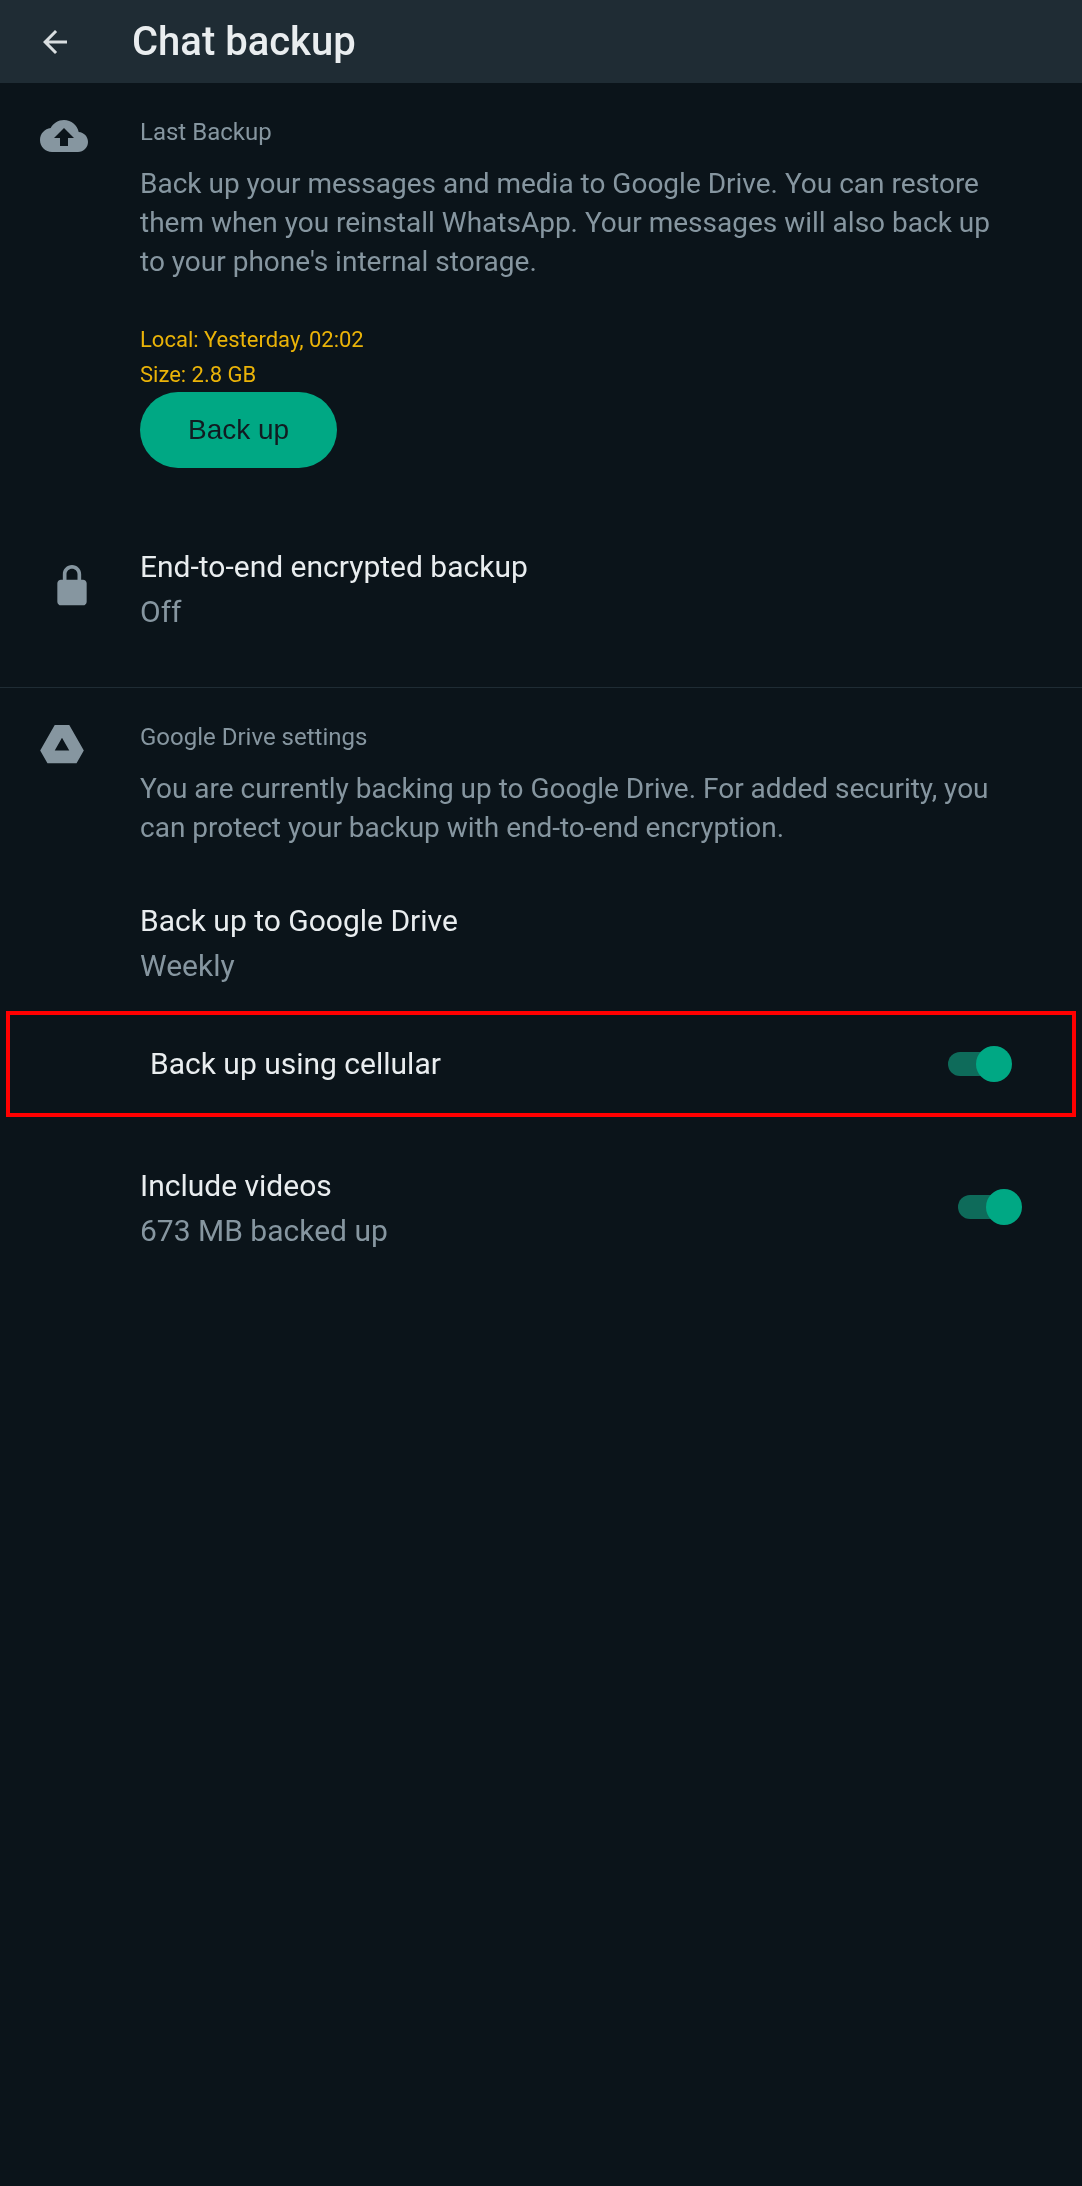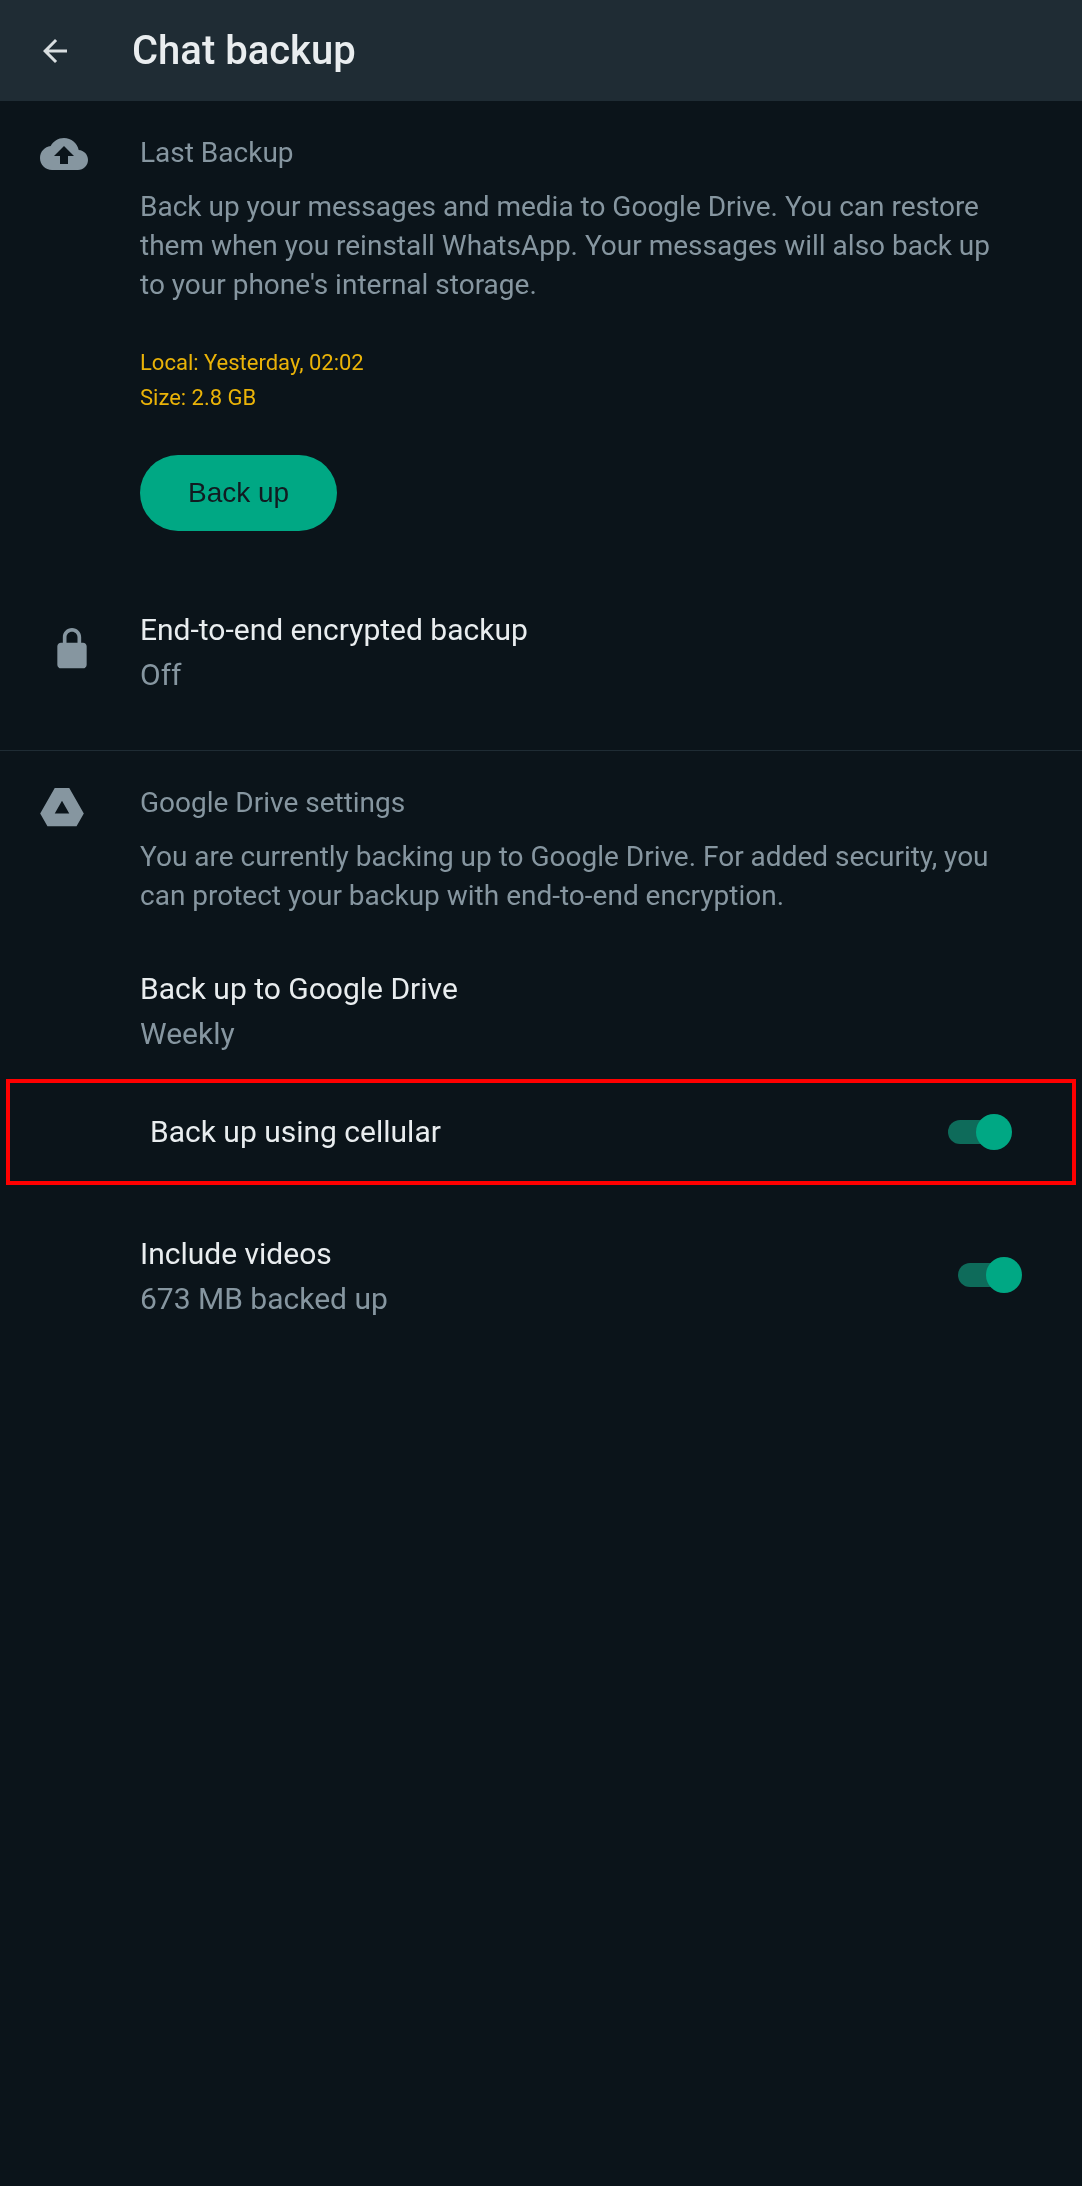--- a/index.html
+++ b/index.html
@@ -6,21 +6,21 @@
     body {
       background: #0b141a;
       font-family: -apple-system, BlinkMacSystemFont, 'Segoe UI', Roboto, sans-serif;
       width: 1082px;
       height: 2186px;
       color: #e9edef;
       overflow: hidden;
     }
     .header {
       background: #1f2c34;
-      height: 101px;
+      height: 83px;
       display: flex;
       align-items: center;
       padding: 9px 30px;
     }
     .back-arrow {
       width: 50px;
       height: 50px;
       display: flex;
       align-items: center;
       justify-content: center;
@@ -47,39 +47,38 @@
       flex-shrink: 0;
       display: flex;
       justify-content: flex-start;
       padding-top: 2px;
     }
     .text-col {
       flex: 1;
       padding-right: 40px;
     }
     .section-title {
-      font-size: 28px;
+      font-size: 24px;
       color: #8696a0;
       margin-bottom: 18px;
     }
     .section-desc {
       font-size: 28px;
       color: #8696a0;
       line-height: 1.4;
     }
     .info-block {
       margin-top: 40px;
     }
     .info-line {
       font-size: 22px;
       color: #eab308;
       line-height: 1.6;
     }
     .backup-btn {
-      margin-top: 40px;
       background: #00a884;
       color: #111b21;
       border: none;
       border-radius: 40px;
       padding: 22px 48px;
       font-size: 28px;
       font-weight: 500;
       cursor: pointer;
     }
     .setting-row {

